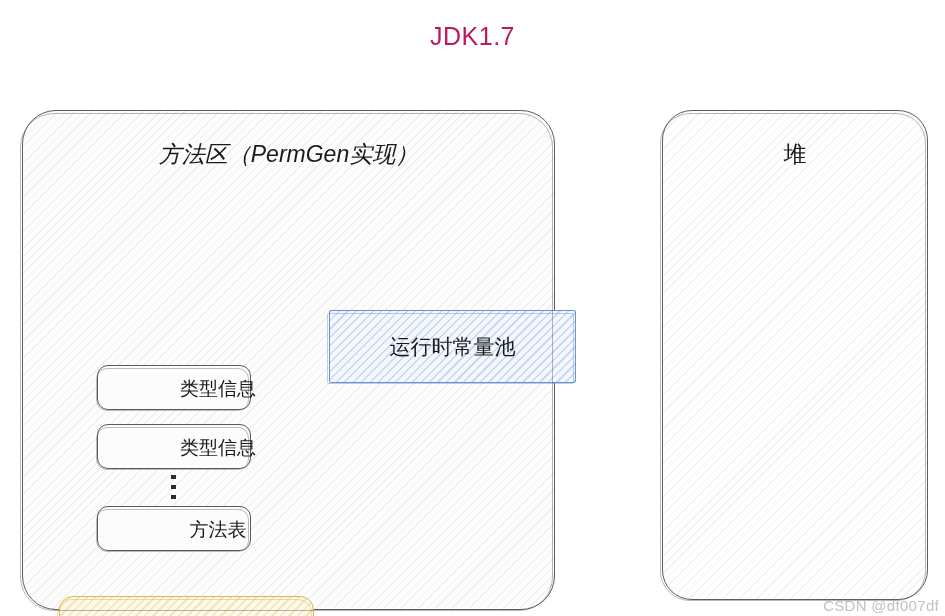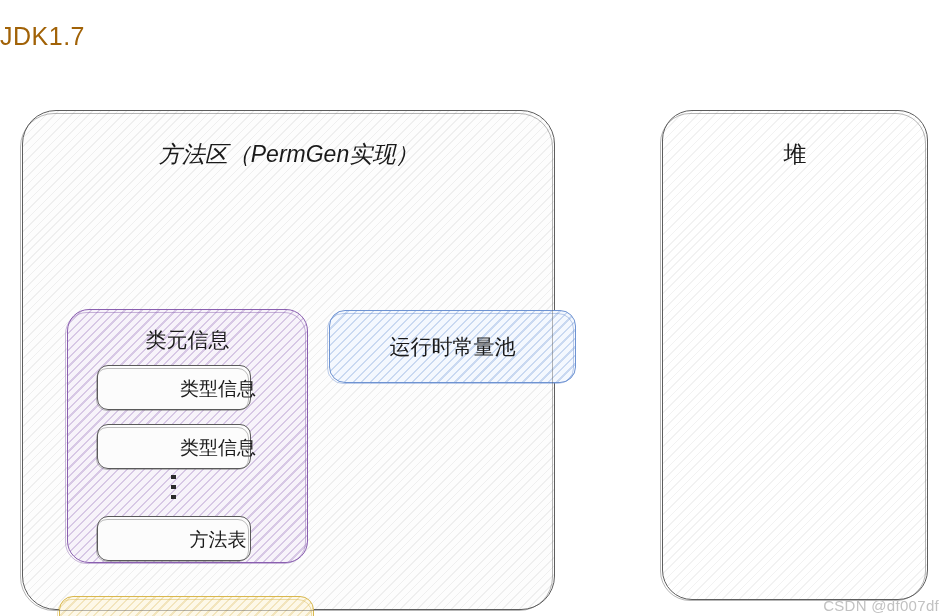--- a/index.html
+++ b/index.html
@@ -15,24 +15,24 @@
     font-family: "Liberation Sans", "DejaVu Sans", sans-serif;
     color: #1a1a1a;
   }
 
   
   #diagram-title {
     position: absolute;
     left: 0;
     top: 22px;
     width: 945px;
-    text-align: left;
+    text-align: center;
     font-size: 25px;
     letter-spacing: 0.5px;
-    color: #a16207;
+    color: #be185d;
   }
 
   
   .sketch-box {
     position: absolute;
     box-sizing: border-box;
     border-style: solid;
     border-width: 1.6px;
     background-repeat: repeat;
   }
@@ -125,21 +125,21 @@
     border-color: #8a5fb0;
     color: #8a5fb0;
   }
   #class-meta-title {
     top: 16px;
     font-size: 21px;
   }
 
   #runtime-pool-box {
     left: 306px; top: 199px; width: 247px; height: 73px;
-    border-radius: 16px;
+    border-radius: 2px;
     border-color: #6e93d2;
     color: #6e93d2;
   }
   #runtime-pool-label {
     top: 22px;
     font-size: 21px;
   }
 
   #jit-cache-box {
     left: 36px; top: 485px; width: 255px; height: 66px;
@@ -173,21 +173,21 @@
   .inner-label {
     position: absolute;
     left: 0; top: 10px; width: 100%;
     text-align: center;
     font-size: 19px;
     color: #1a1a1a;
     padding-left: 44px;
   }
   #type-info-box  { top: 254px; }
   #field-info-box { top: 313px; }
-  #method-table-box { top: 405px; }
+  #method-table-box { top: 395px; }
 
   
   #dot-connector {
     position: absolute;
     left: 148px;
     top: 364px;
     width: 5px;
     height: 30px;
     z-index: 2;
     background-image: repeating-linear-gradient(
@@ -209,23 +209,20 @@
 </style>
 </head>
 <body>
 
 <div id="diagram-title">JDK1.7</div>
 
 <div class="sketch-box hatch-grey" id="method-area-box">
 
   <div class="box-label" id="method-area-title">方法区（PermGen实现）</div>
 
-  <div class="sketch-box hatch-purple" id="class-meta-box">
-    <div class="box-label" id="class-meta-title">类元信息</div>
-  </div>
 
   <div class="inner-box" id="type-info-box">
     <div class="inner-label">类型信息</div>
   </div>
 
   <div class="inner-box" id="field-info-box">
     <div class="inner-label">类型信息</div>
   </div>
 
   <div id="dot-connector"></div>

